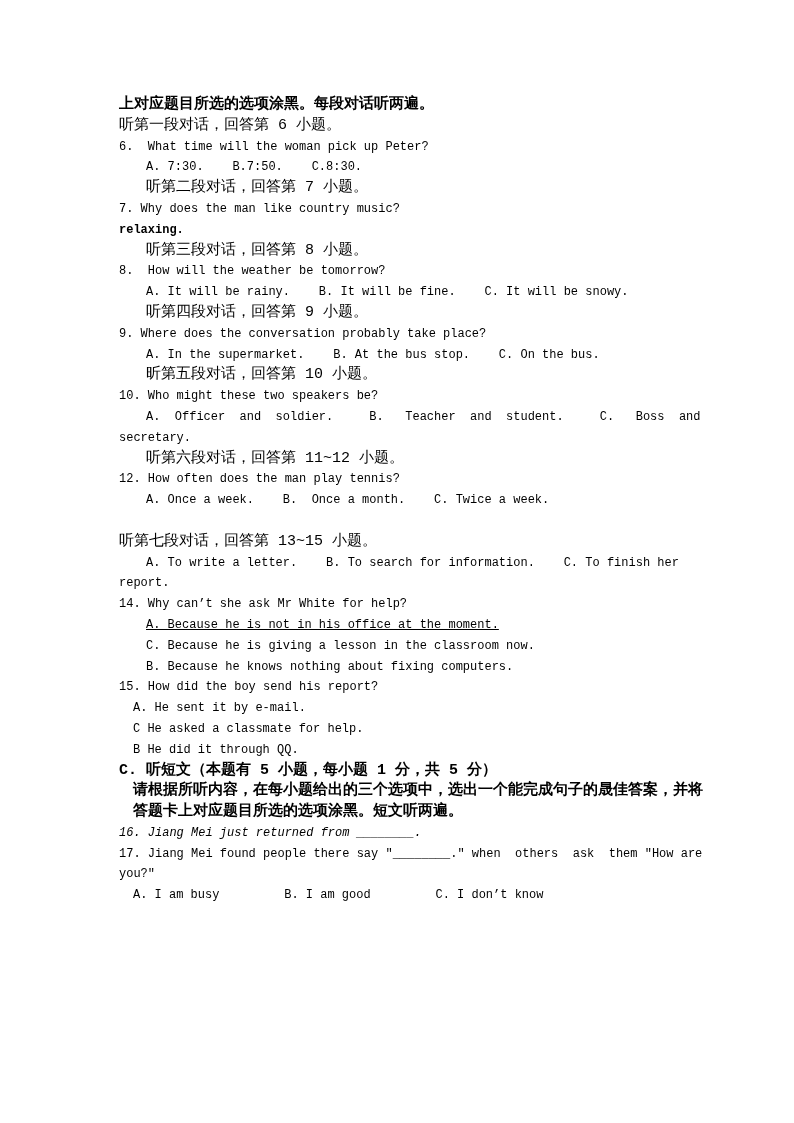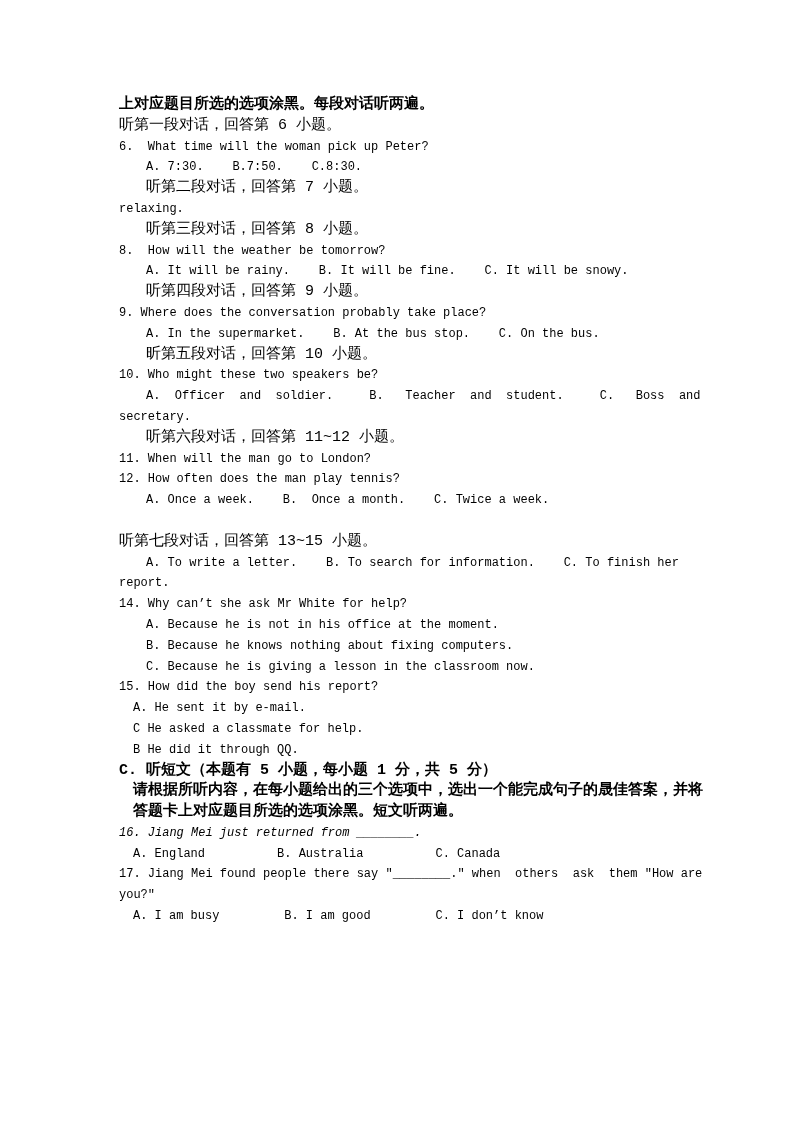--- a/index.html
+++ b/index.html
@@ -34,48 +34,47 @@
 </style>
 </head>
 <body style="background: rgb(255, 255, 255);">
 
 <div class="doc">
     <div class="line zh bold indent-0" style="color: rgb(0, 0, 0);">上对应题目所选的选项涂黑。每段对话听两遍。</div>
     <div class="line zh indent-0" style="color: rgb(0, 0, 0);">听第一段对话，回答第 6 小题。</div>
     <div class="line en indent-0" style="color: rgb(0, 0, 0);">6.  What time will the woman pick up Peter?</div>
     <div class="line en indent-2" style="color: rgb(0, 0, 0);">A. 7:30.    B.7:50.    C.8:30.</div>
     <div class="line zh indent-2" style="color: rgb(0, 0, 0);">听第二段对话，回答第 7 小题。</div>
-    <div class="line en indent-0" style="color: rgb(0, 0, 0);">relaxing.</div>
+    <div class="line en indent-0" style="color: rgb(0, 0, 0);">7. Why does the man like country music?</div>
+    <div class="line en indent-0" style="color: rgb(0, 0, 0); font-weight: bold;">relaxing.</div>
     <div class="line zh indent-2" style="color: rgb(0, 0, 0);">听第三段对话，回答第 8 小题。</div>
     <div class="line en indent-0" style="color: rgb(0, 0, 0);">8.  How will the weather be tomorrow?</div>
     <div class="line en indent-2" style="color: rgb(0, 0, 0);">A. It will be rainy.    B. It will be fine.    C. It will be snowy.</div>
     <div class="line zh indent-2" style="color: rgb(0, 0, 0);">听第四段对话，回答第 9 小题。</div>
     <div class="line en indent-0" style="color: rgb(0, 0, 0);">9. Where does the conversation probably take place?</div>
     <div class="line en indent-2" style="color: rgb(0, 0, 0);">A. In the supermarket.    B. At the bus stop.    C. On the bus.</div>
     <div class="line zh indent-2" style="color: rgb(0, 0, 0);">昕第五段对话，回答第 10 小题。</div>
     <div class="line en indent-0" style="color: rgb(0, 0, 0);">10. Who might these two speakers be?</div>
     <div class="line en indent-2" style="color: rgb(0, 0, 0);">A.  Officer  and  soldier.     B.   Teacher  and  student.     C.   Boss  and</div>
     <div class="line en indent-0" style="color: rgb(0, 0, 0);">secretary.</div>
     <div class="line zh indent-2" style="color: rgb(0, 0, 0);">听第六段对话，回答第 11~12 小题。</div>
-    <div class="line en indent-0" style="color: rgb(0, 0, 0);">11. When will the man go to London?</div>
     <div class="line en indent-0" style="color: rgb(0, 0, 0);">12. How often does the man play tennis?</div>
     <div class="line en indent-2" style="color: rgb(0, 0, 0);">A. Once a week.    B.  Once a month.    C. Twice a week.</div>
     <div class="line en indent-0" style="color: rgb(0, 0, 0);">&nbsp;</div>
     <div class="line zh indent-0" style="color: rgb(0, 0, 0);">听第七段对话，回答第 13~15 小题。</div>
     <div class="line en indent-2" style="color: rgb(0, 0, 0);">A. To write a letter.    B. To search for information.    C. To finish her</div>
     <div class="line en indent-0" style="color: rgb(0, 0, 0);">report.</div>
     <div class="line en indent-0" style="color: rgb(0, 0, 0);">14. Why can’t she ask Mr White for help?</div>
-    <div class="line en indent-2" style="color: rgb(0, 0, 0);">A. Because he is not in his office at the moment.</div>
+    <div class="line en indent-2" style="color: rgb(0, 0, 0); text-decoration: underline;">A. Because he is not in his office at the moment.</div>
+    <div class="line en indent-2" style="color: rgb(0, 0, 0);">C. Because he is giving a lesson in the classroom now.</div>
     <div class="line en indent-2" style="color: rgb(0, 0, 0);">B. Because he knows nothing about fixing computers.</div>
-    <div class="line en indent-2" style="color: rgb(0, 0, 0);">C. Because he is giving a lesson in the classroom now.</div>
     <div class="line en indent-0" style="color: rgb(0, 0, 0);">15. How did the boy send his report?</div>
     <div class="line en indent-1" style="color: rgb(0, 0, 0);">A. He sent it by e-mail.</div>
     <div class="line en indent-1" style="color: rgb(0, 0, 0);">C He asked a classmate for help.</div>
     <div class="line en indent-1" style="color: rgb(0, 0, 0);">B He did it through QQ.</div>
     <div class="line zh bold indent-0" style="color: rgb(0, 0, 0);">C. 听短文（本题有 5 小题，每小题 1 分，共 5 分）</div>
     <div class="line zh bold indent-1" style="color: rgb(0, 0, 0);">请根据所听内容，在每小题给出的三个选项中，选出一个能完成句子的晟佳答案，并将</div>
     <div class="line zh bold indent-1" style="color: rgb(0, 0, 0);">答题卡上对应题目所选的选项涂黑。短文听两遍。</div>
     <div class="line en indent-0" style="color: rgb(0, 0, 0); font-style: italic;">16. Jiang Mei just returned from ________.</div>
-    <div class="line en indent-1" style="color: rgb(0, 0, 0);">A. England          B. Australia          C. Canada</div>
     <div class="line en indent-0" style="color: rgb(0, 0, 0);">17. Jiang Mei found people there say ″________.″ when  others  ask  them ″How are</div>
     <div class="line en indent-0" style="color: rgb(0, 0, 0);">you?″</div>
     <div class="line en indent-1" style="color: rgb(0, 0, 0);">A. I am busy         B. I am good         C. I don’t know</div>
   </div>
 
 </body></html>

